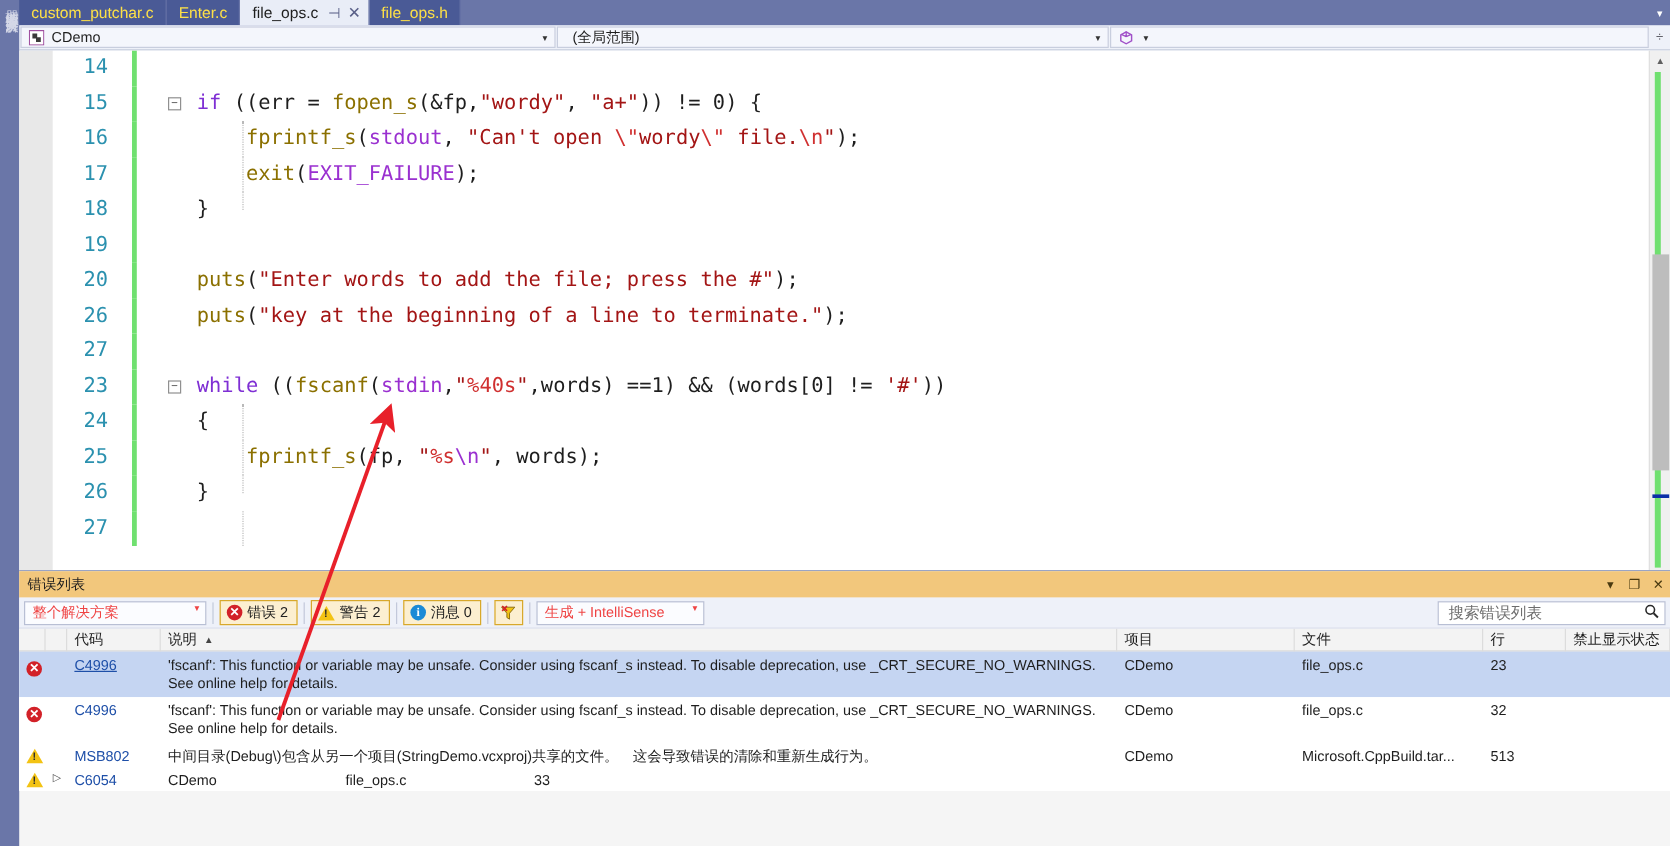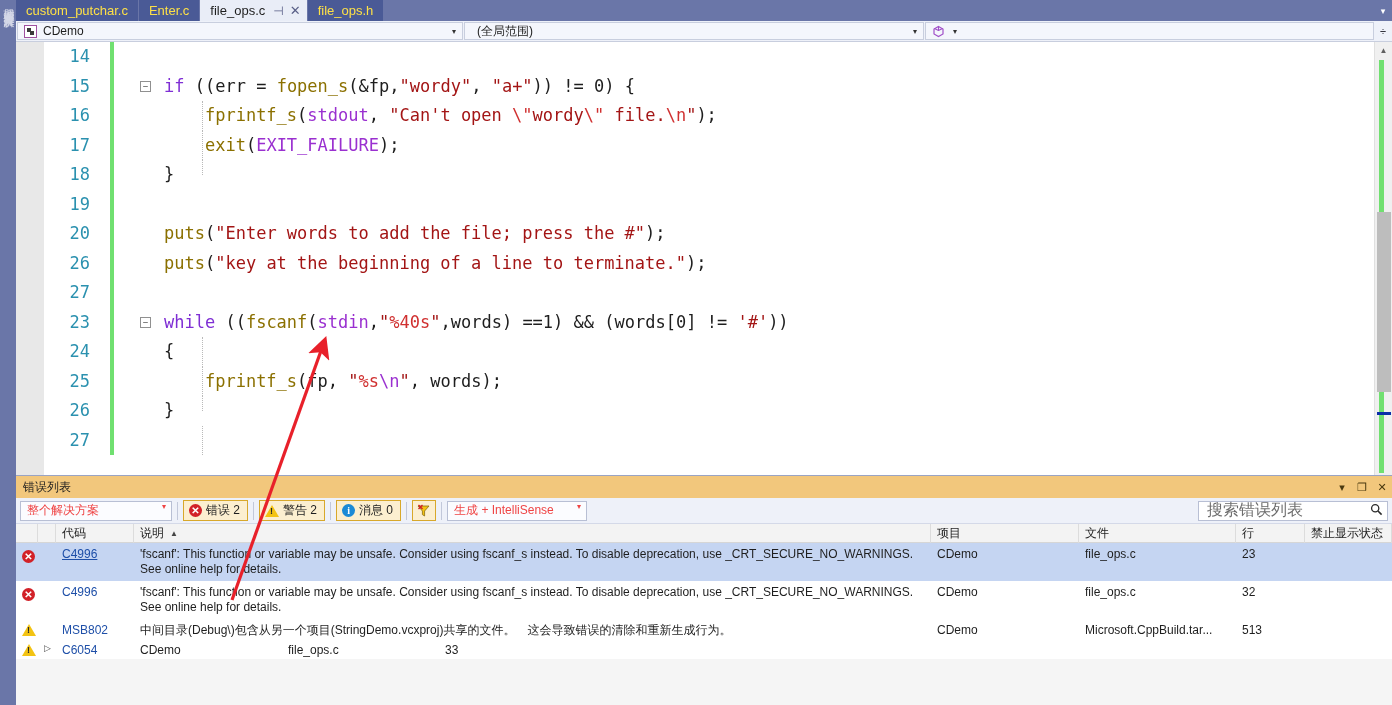--- a/index.html
+++ b/index.html
@@ -280,22 +280,22 @@
   .err-search {
     width: 190px; height: 20px;
     background: #ffffff;
     border: 1px solid #b8bfd4;
     display: flex; align-items: center;
     padding: 0 4px 0 6px;
     font-size: 12px;
   }
   .err-search input {
     flex: 1; border: 0; outline: 0;
-    font-size: 16px;
-    font-family: Liberation Mono, monospace;
+    font-size: 13px;
+    font-family: Liberation Sans, sans-serif;
     color: #8b5cf6; background: transparent;
     min-width: 0;
   }
   .err-search input::placeholder { color: #6d6d6d; }
 
   
   .err-table { width: 100%; background: #ffffff; }
   .err-head {
     height: 19px;
     background: #f3f3f3;

